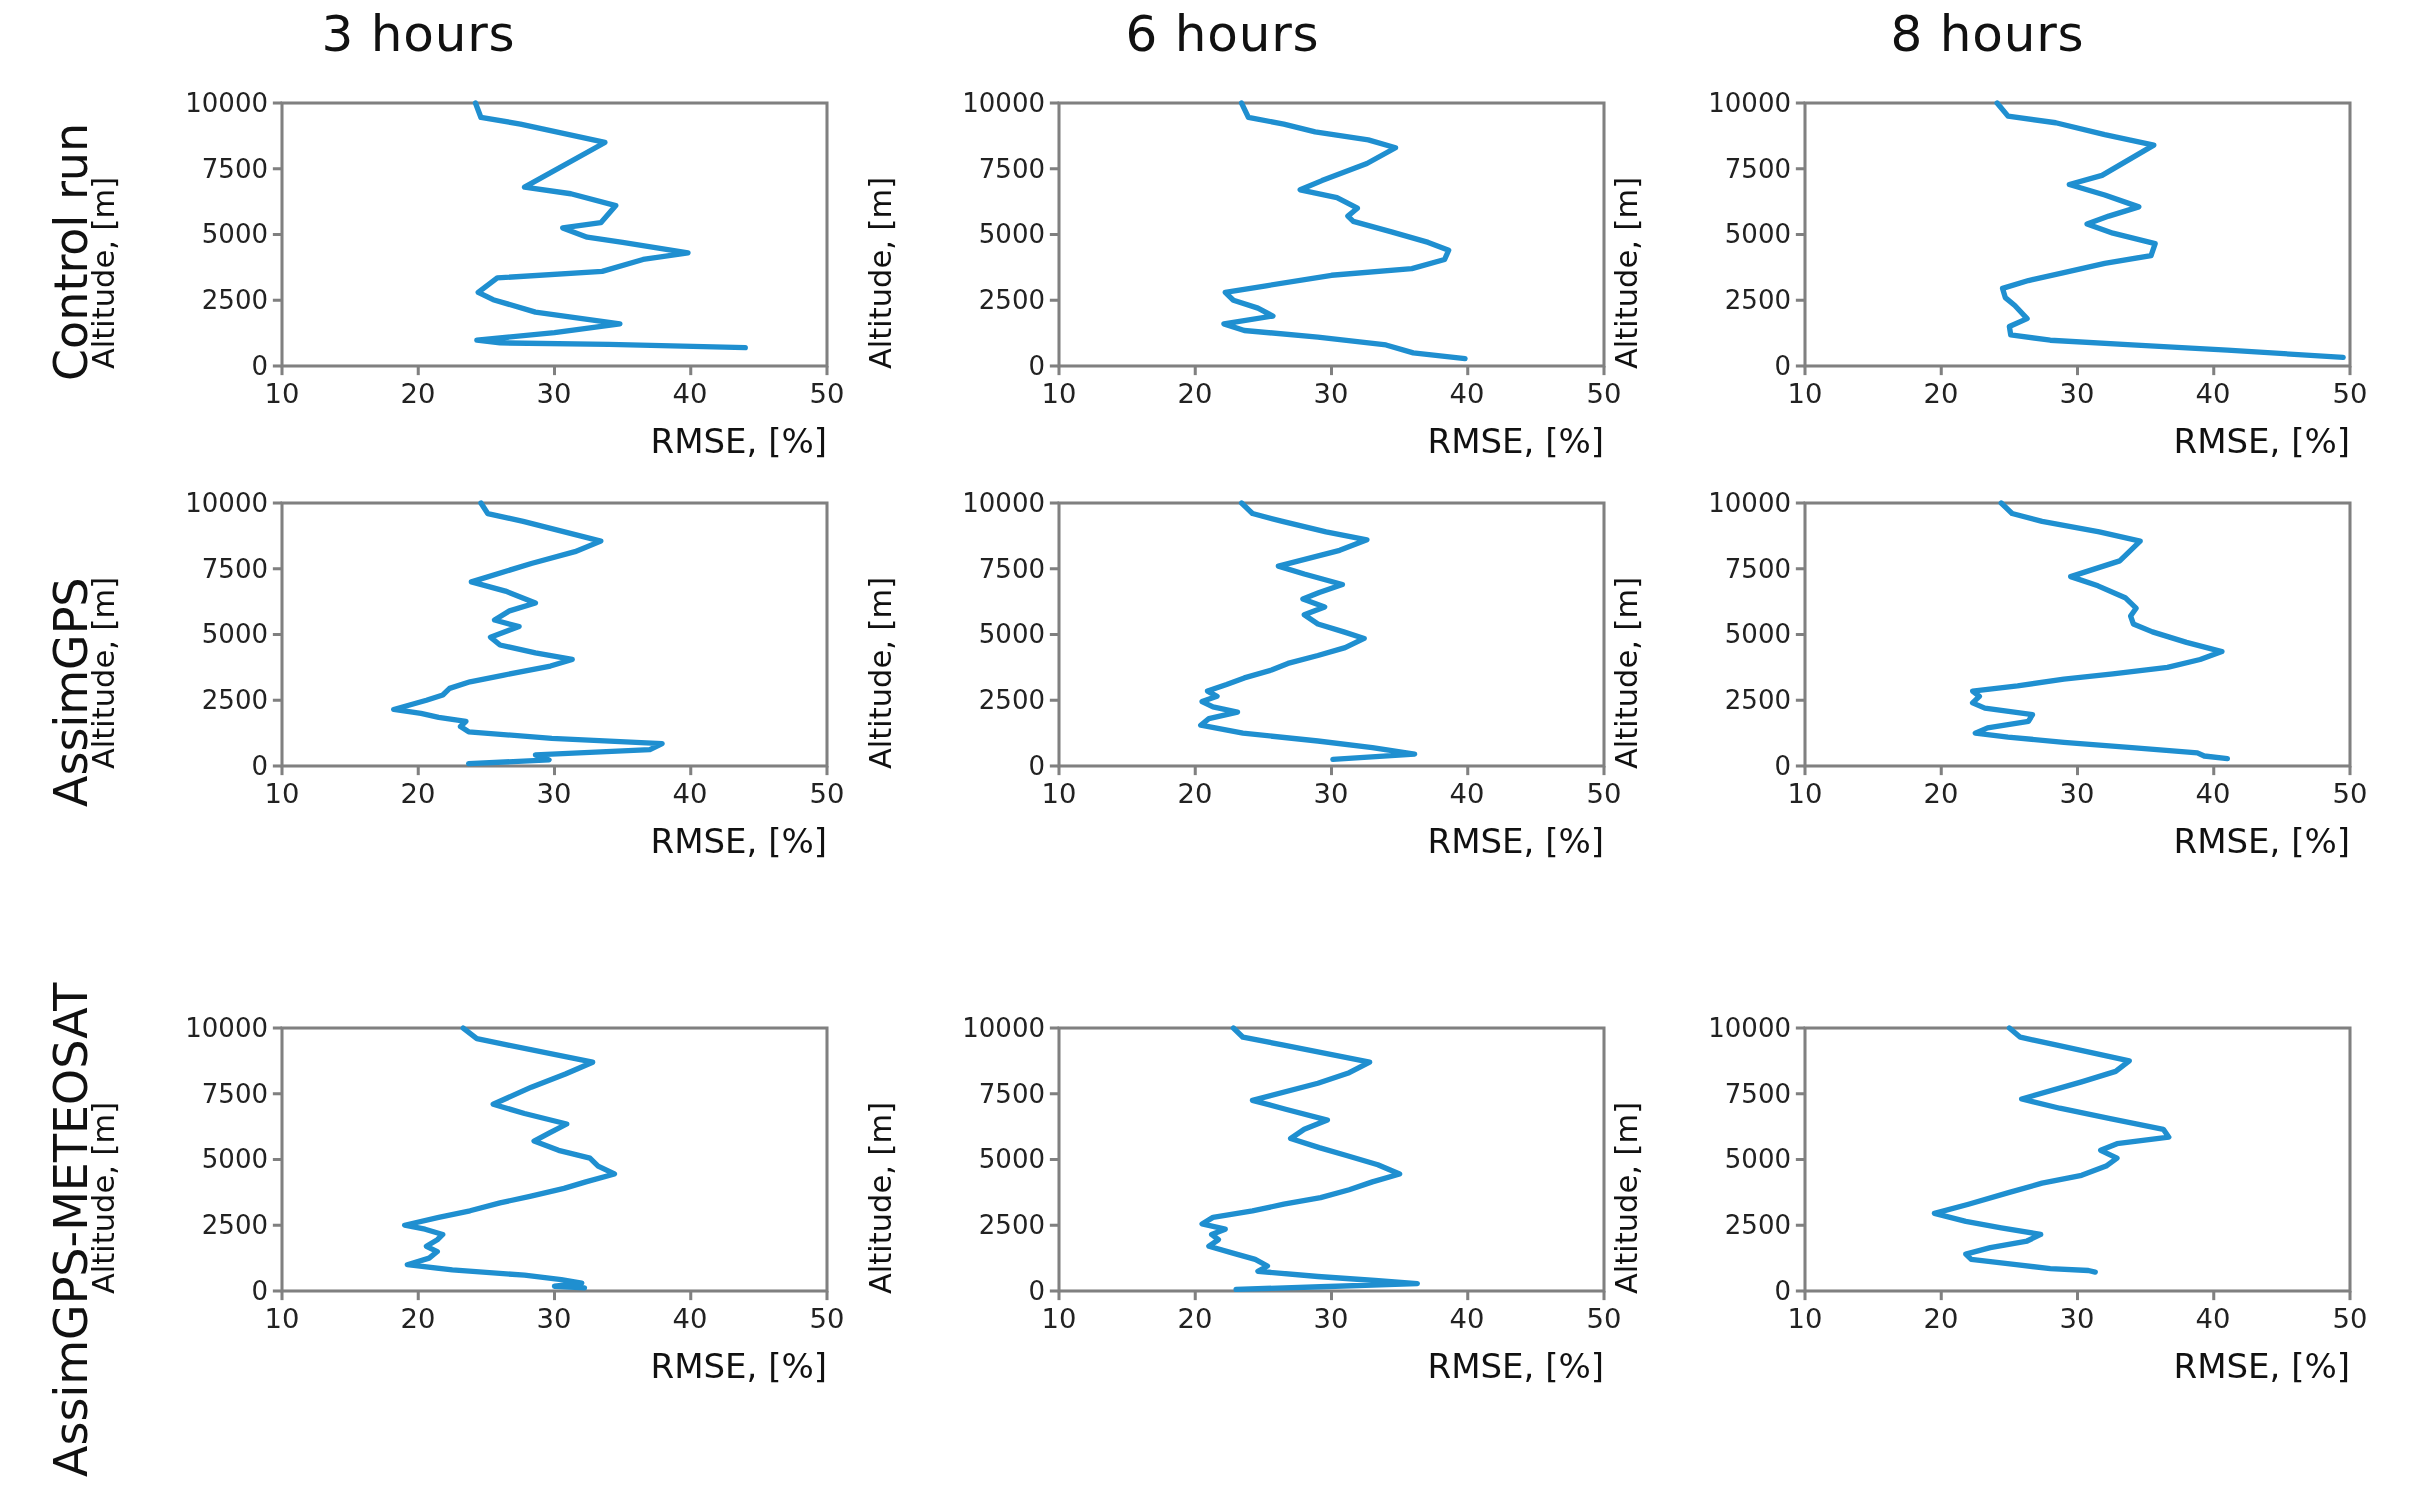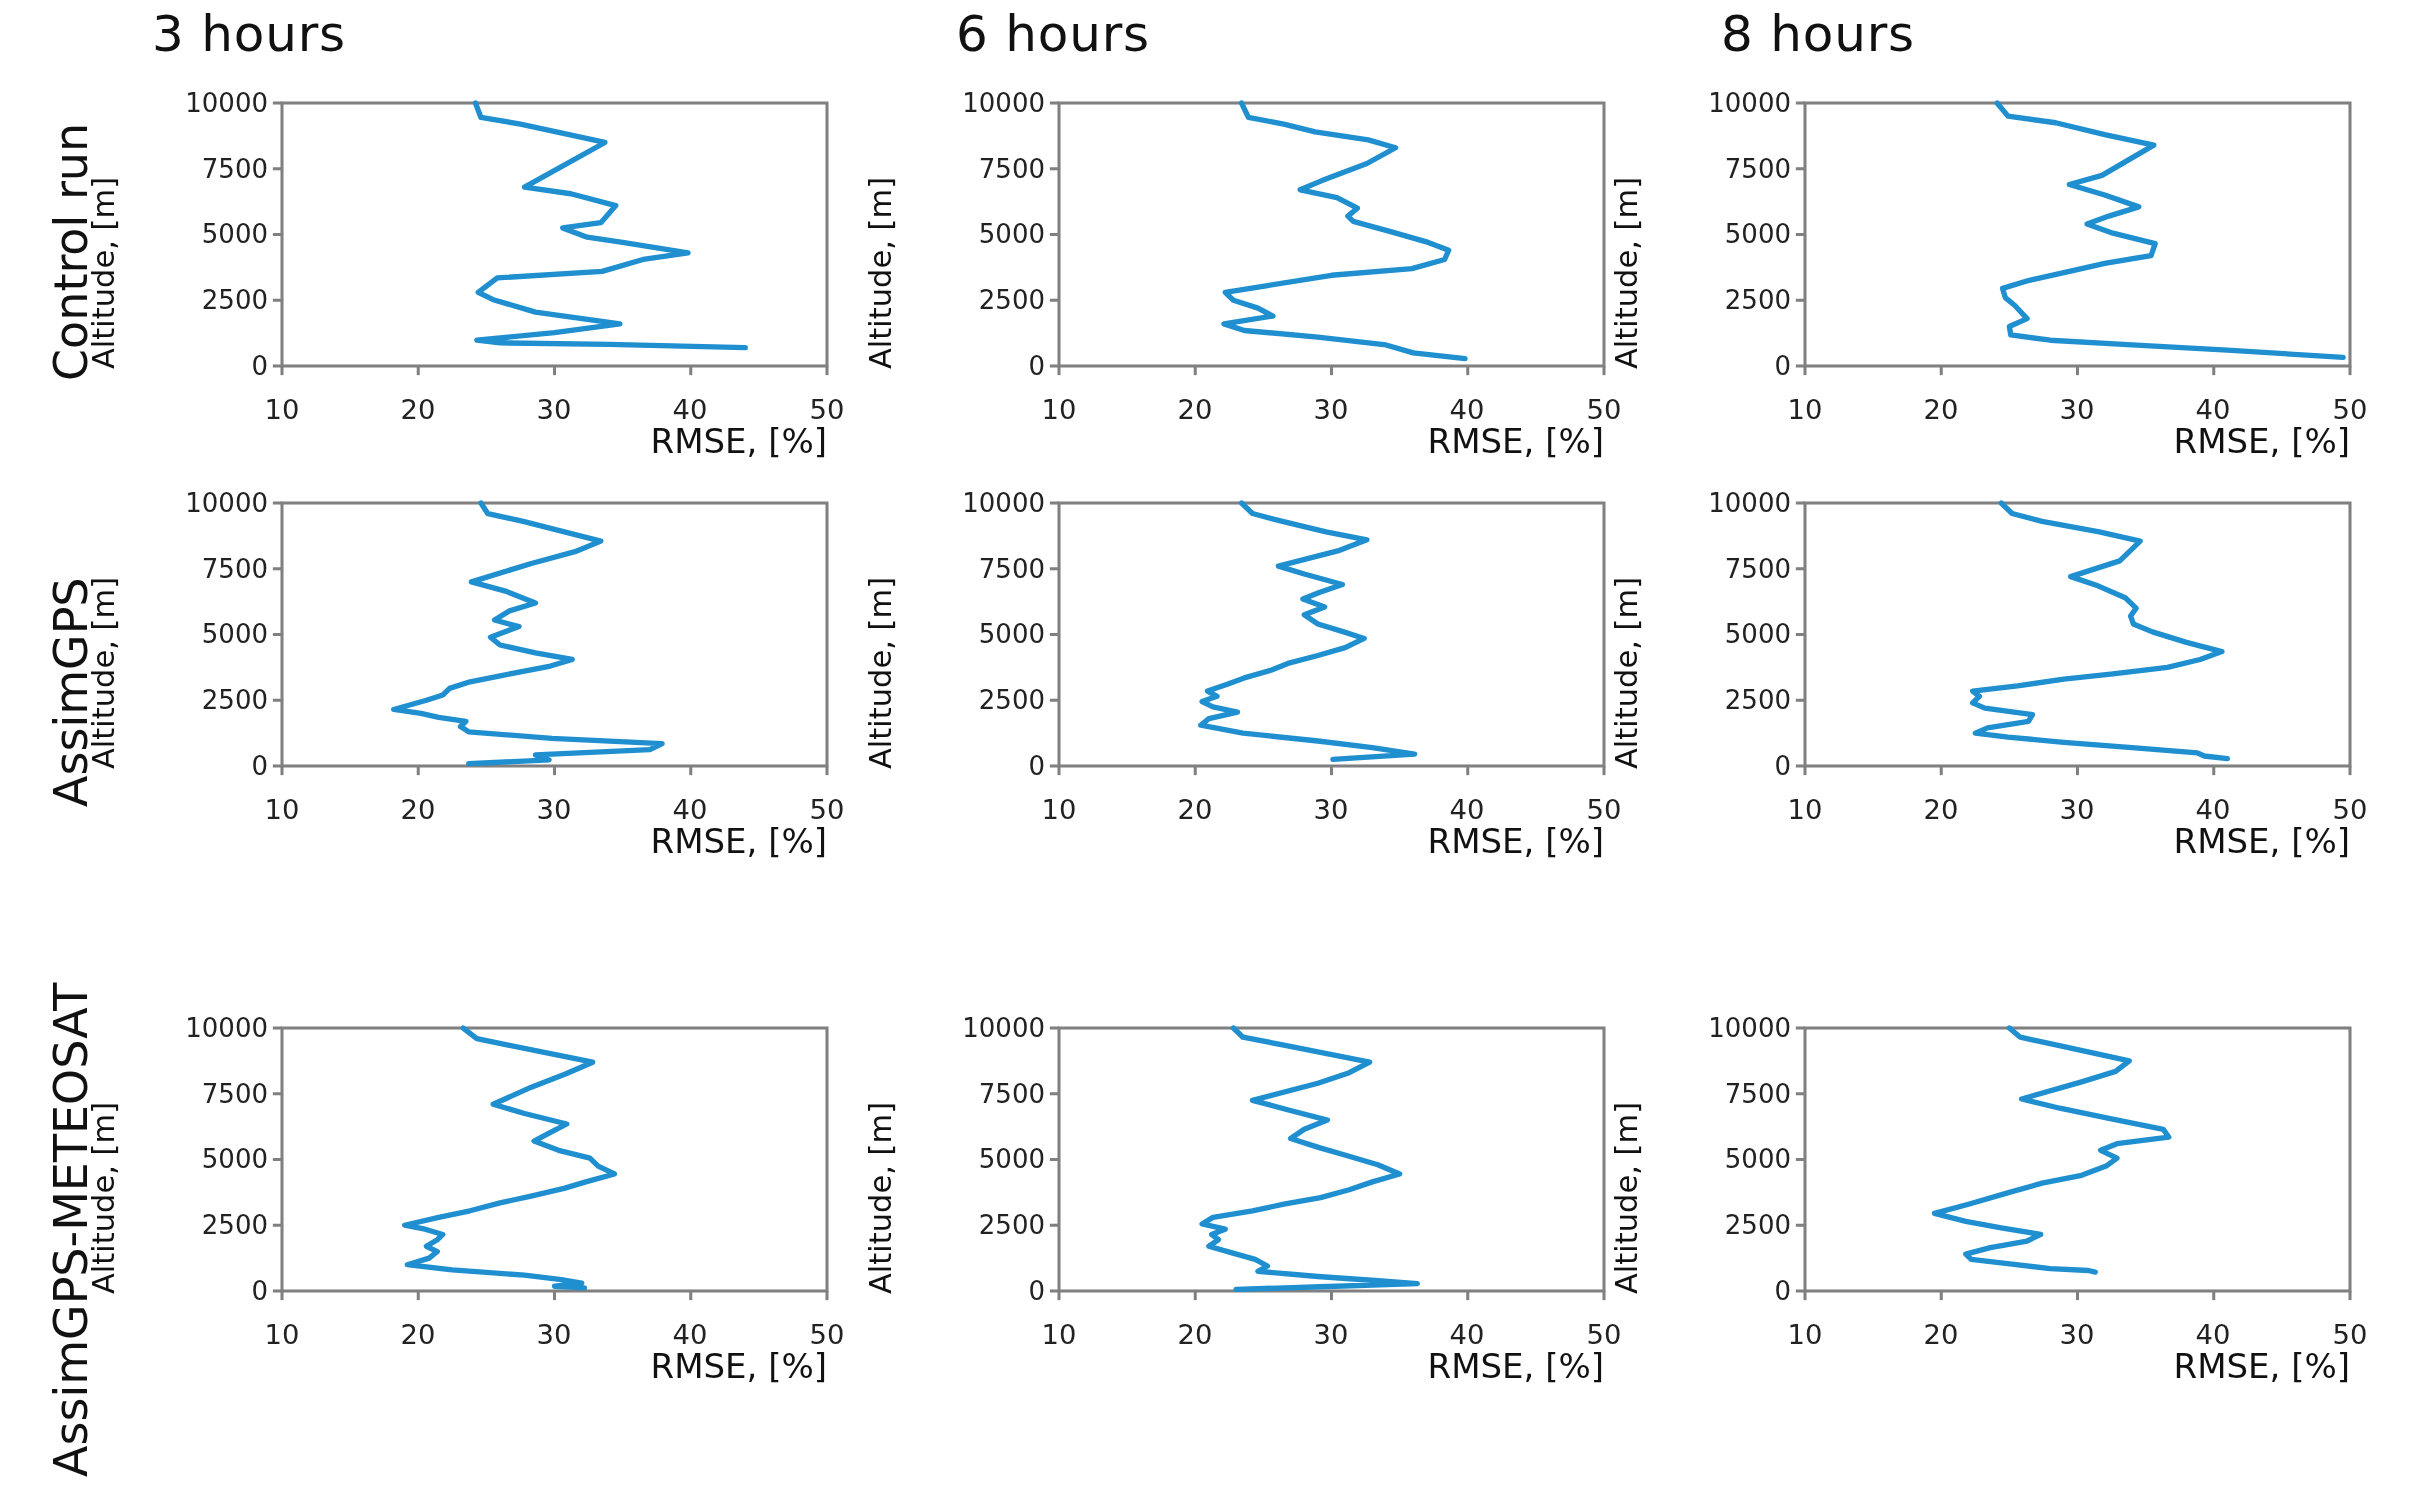--- a/index.html
+++ b/index.html
@@ -1,20 +1,20 @@
 <!DOCTYPE html>
 <html style="font-size:12.2px"><head>
 <meta charset="utf-8">
 <style>
   html,body{margin:0;padding:0;background:#ffffff;}
   body{width:2426px;height:1511px;font-family:"DejaVu Sans",sans-serif;overflow:hidden;}
   #figure{position:relative;width:2426px;height:1511px;background:#fff;}
 
   .col-title{
-    position:absolute;
+    position:absolute;text-align:center;
     font-size:50px;font-weight:400;color:#111;
     font-family:"DejaVu Sans",sans-serif;
     letter-spacing:0.8px;white-space:nowrap;
   }
 
   .row-label{
     position:absolute;
     font-size:46px;color:#111;white-space:nowrap;
     font-family:"DejaVu Sans",sans-serif;
     transform-origin:0 0;
@@ -38,21 +38,20 @@
     position:absolute;right:0;
     font-size:26px;color:#222;white-space:nowrap;
     text-align:right;transform:translateY(-50%);
     font-family:"DejaVu Sans",sans-serif;
   }
   .xtick{
     position:absolute;
     font-size:27.4px;color:#222;white-space:nowrap;
     transform:translateX(-50%);
     font-family:"DejaVu Sans",sans-serif;
-    margin-top:16px;
   }
   svg{display:block;overflow:visible;}
 </style>
 </head>
 <body>
 
 <div id="figure">
 
   <div class="col-title" style="left:152px;top:4.6px;width:533px;">3 hours</div>
   <div class="col-title" style="left:956px;top:4.6px;width:533px;">6 hours</div>

